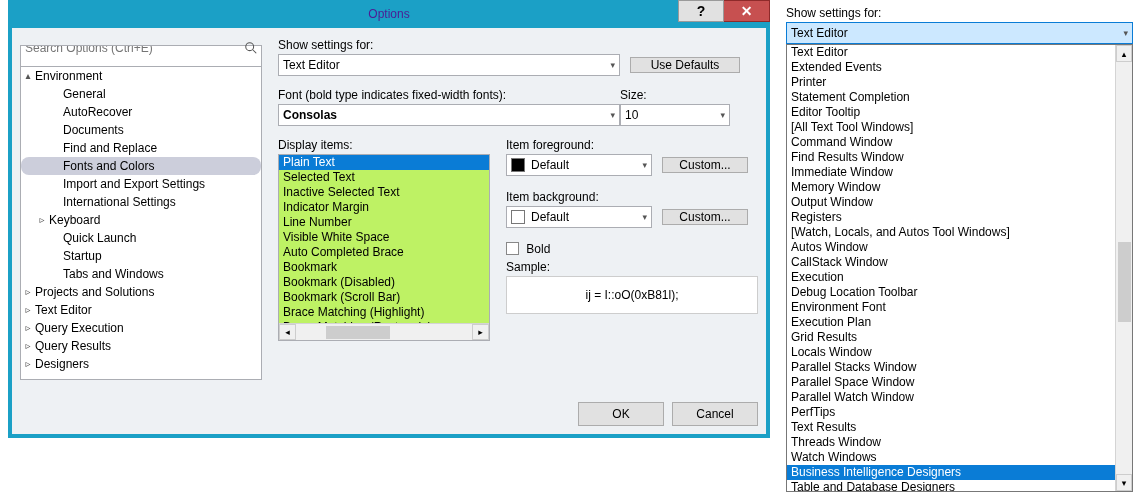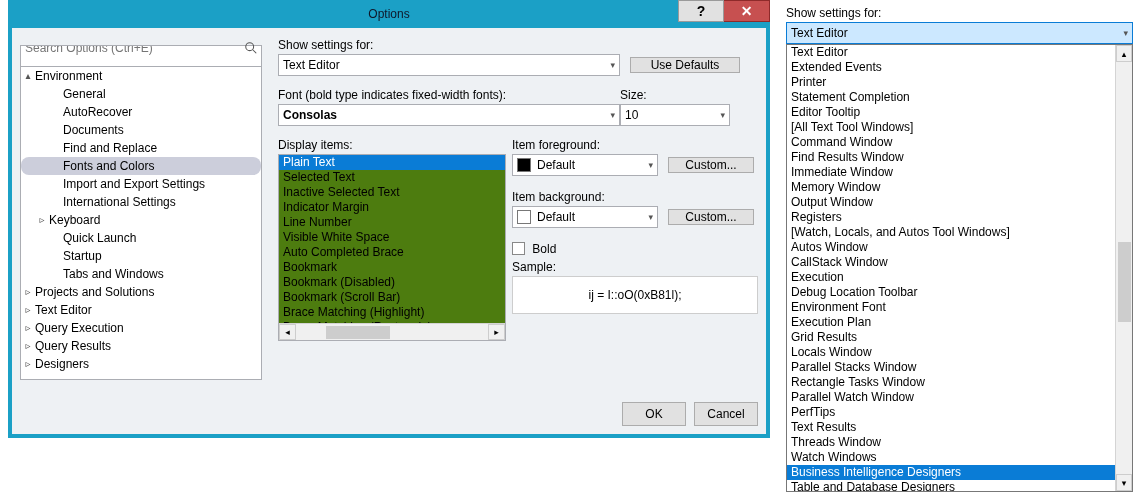--- a/index.html
+++ b/index.html
@@ -7,21 +7,21 @@
 
   
   .dialog {
     position: absolute; left: 8px; top: 0; width: 762px; height: 438px;
     background: #eef1f4; border: 4px solid #1ba0c6;
   }
   .titlebar {
     height: 28px; background: #1ba0c6; display: flex; align-items: center; position: relative;
     margin: -4px -4px 0 -4px; 
   }
-  .titlebar .title { position: absolute; left: 50%; transform: translateX(-50%); font-size: 12px; color: #0f172a; }
+  .titlebar .title { position: absolute; left: 50%; transform: translateX(-50%); font-size: 12px; color: #4c1d95; }
   .titlebar .winbtns { position: absolute; right: 0; top: 0; display: flex; height: 28px; }
   .winbtn { width: 46px; height: 22px; display:flex; align-items:center; justify-content:center; font-size:14px; font-weight:bold; }
   .winbtn.help { background:#e1e1e1; border:1px solid #9a9a9a; }
   .winbtn.close { background:#c75050; color:#fff; border:1px solid #8e2a2a; border-left:none; }
 
   .dlg-body { position: absolute; left: 8px; right: 8px; top: 34px; bottom: 8px; }
 
   
   .search-wrap { position: relative; width: 242px; height: 22px; margin-bottom: 6px; }
   .search-input { width: 100%; height: 22px; border:1px solid #abadb3; font-size:12px; padding:2px 22px 18px 4px; color:#555; background:#fff; }
@@ -38,37 +38,37 @@
 
   
   .pane { position:absolute; left:258px; top:0; right:0; bottom:0; font-size:12px; }
   .lbl { display:block; margin-bottom:2px; }
   .row { display:flex; align-items:center; gap:10px; }
   .select, .combo { height:22px; border:1px solid #abadb3; background:#fff; font-size:12px; padding:0 4px; position:relative; display:flex; align-items:center; justify-content:space-between; }
   .select .arrow, .combo .arrow { font-size:9px; color:#555; }
   .btn { height:16px; border:1px solid #acacac; background:#e1e1e1; font-size:12px; padding:0 14px; display:flex; align-items:center; justify-content:center; }
 
   .display-list {
-    border:1px solid #abadb3; background:#4d7c0f; height:187px; width:228px; overflow:hidden; position:relative;
+    border:1px solid #abadb3; background:#bef264; height:187px; width:212px; overflow:hidden; position:relative;
   }
   .display-list .di { height:15px; line-height:15px; font-size:12px; padding:0 4px; white-space:nowrap; }
   .display-list .di.sel { background:#0a7cd6; color:#fff; }
   .dl-hscroll { position:absolute; bottom:0; left:0; right:0; height:17px; background:#f0f0f0; border-top:1px solid #d4d4d4; display:flex; }
   .dl-hscroll .hs-btn { width:17px; display:flex; align-items:center; justify-content:center; font-size:9px; background:#f0f0f0; border:1px solid #cdcdcd; }
   .dl-hscroll .hs-track { flex:1; position:relative; }
   .dl-hscroll .hs-thumb { position:absolute; left:30px; top:2px; height:13px; width:64px; background:#cdcdcd; }
 
   .color-combo { width:146px; }
   .swatch { width:14px; height:14px; border:1px solid #777; margin-right:6px; }
   .checkbox { width:13px; height:13px; border:1px solid #888; display:inline-block; margin-right:4px; vertical-align:-2px; background:#fff; }
 
   .sample-box { border:1px solid #cdcdcd; background:#fff; height:38px; display:flex; align-items:center; justify-content:center; font-family:Consolas,"Courier New",monospace; font-size:12px; }
 
   .dlg-buttons { position:absolute; right:0; bottom:0; display:flex; gap:8px; }
-  .dlg-buttons .btn { width:64px; height:24px; }
+  .dlg-buttons .btn { width:86px; height:24px; }
 
   
   .side { position:absolute; left:786px; right:0; top:6px; font-size:12px; }
   .side .select-top { margin-top:2px; border:1px solid #0a7cd6; background:#cce8ff; }
   .side-list {
     margin-top:0; border:1px solid #777; background:#fff; height:448px; overflow:hidden; position:relative;
   }
   .side-list .sl { height:15px; line-height:15px; padding:0 4px; font-size:12px; white-space:nowrap; }
   .side-list .sl.sel { background:#0a7cd6; color:#fff; }
   .side-vscroll { position:absolute; right:0; top:0; bottom:0; width:17px; background:#f0f0f0; border-left:1px solid #d4d4d4; display:flex; flex-direction:column; }
@@ -196,21 +196,21 @@
         </div>
         <div style="flex:0 0 110px;">
           <span class="lbl">Size:</span>
           <div class="select">
             <span>10</span>
             <span class="arrow">▾</span>
           </div>
         </div>
       </div>
 
-      <div class="row" style="align-items:flex-start; gap:6px;">
+      <div class="row" style="align-items:flex-start; gap:16px;">
 
         <div>
           <span class="lbl">Display items:</span>
           <div class="display-list" id="display-list">
 
             <div class="di sel">Plain Text</div>
               <div class="di">Selected Text</div>
               <div class="di">Inactive Selected Text</div>
               <div class="di">Indicator Margin</div>
               <div class="di">Line Number</div>
@@ -307,21 +307,21 @@
       <div class="sl">[Watch, Locals, and Autos Tool Windows]</div>
       <div class="sl">Autos Window</div>
       <div class="sl">CallStack Window</div>
       <div class="sl">Execution</div>
       <div class="sl">Debug Location Toolbar</div>
       <div class="sl">Environment Font</div>
       <div class="sl">Execution Plan</div>
       <div class="sl">Grid Results</div>
       <div class="sl">Locals Window</div>
       <div class="sl">Parallel Stacks Window</div>
-      <div class="sl">Rectangle Tasks Window</div>
+      <div class="sl">Parallel Space Window</div>
       <div class="sl">Parallel Watch Window</div>
       <div class="sl">PerfTips</div>
       <div class="sl">Text Results</div>
       <div class="sl">Threads Window</div>
       <div class="sl">Watch Windows</div>
       <div class="sl sel">Business Intelligence Designers</div>
       <div class="sl">Table and Database Designers</div>
       <div class="side-vscroll">
       <div class="vs-btn">▴</div>
       <div class="vs-track">

